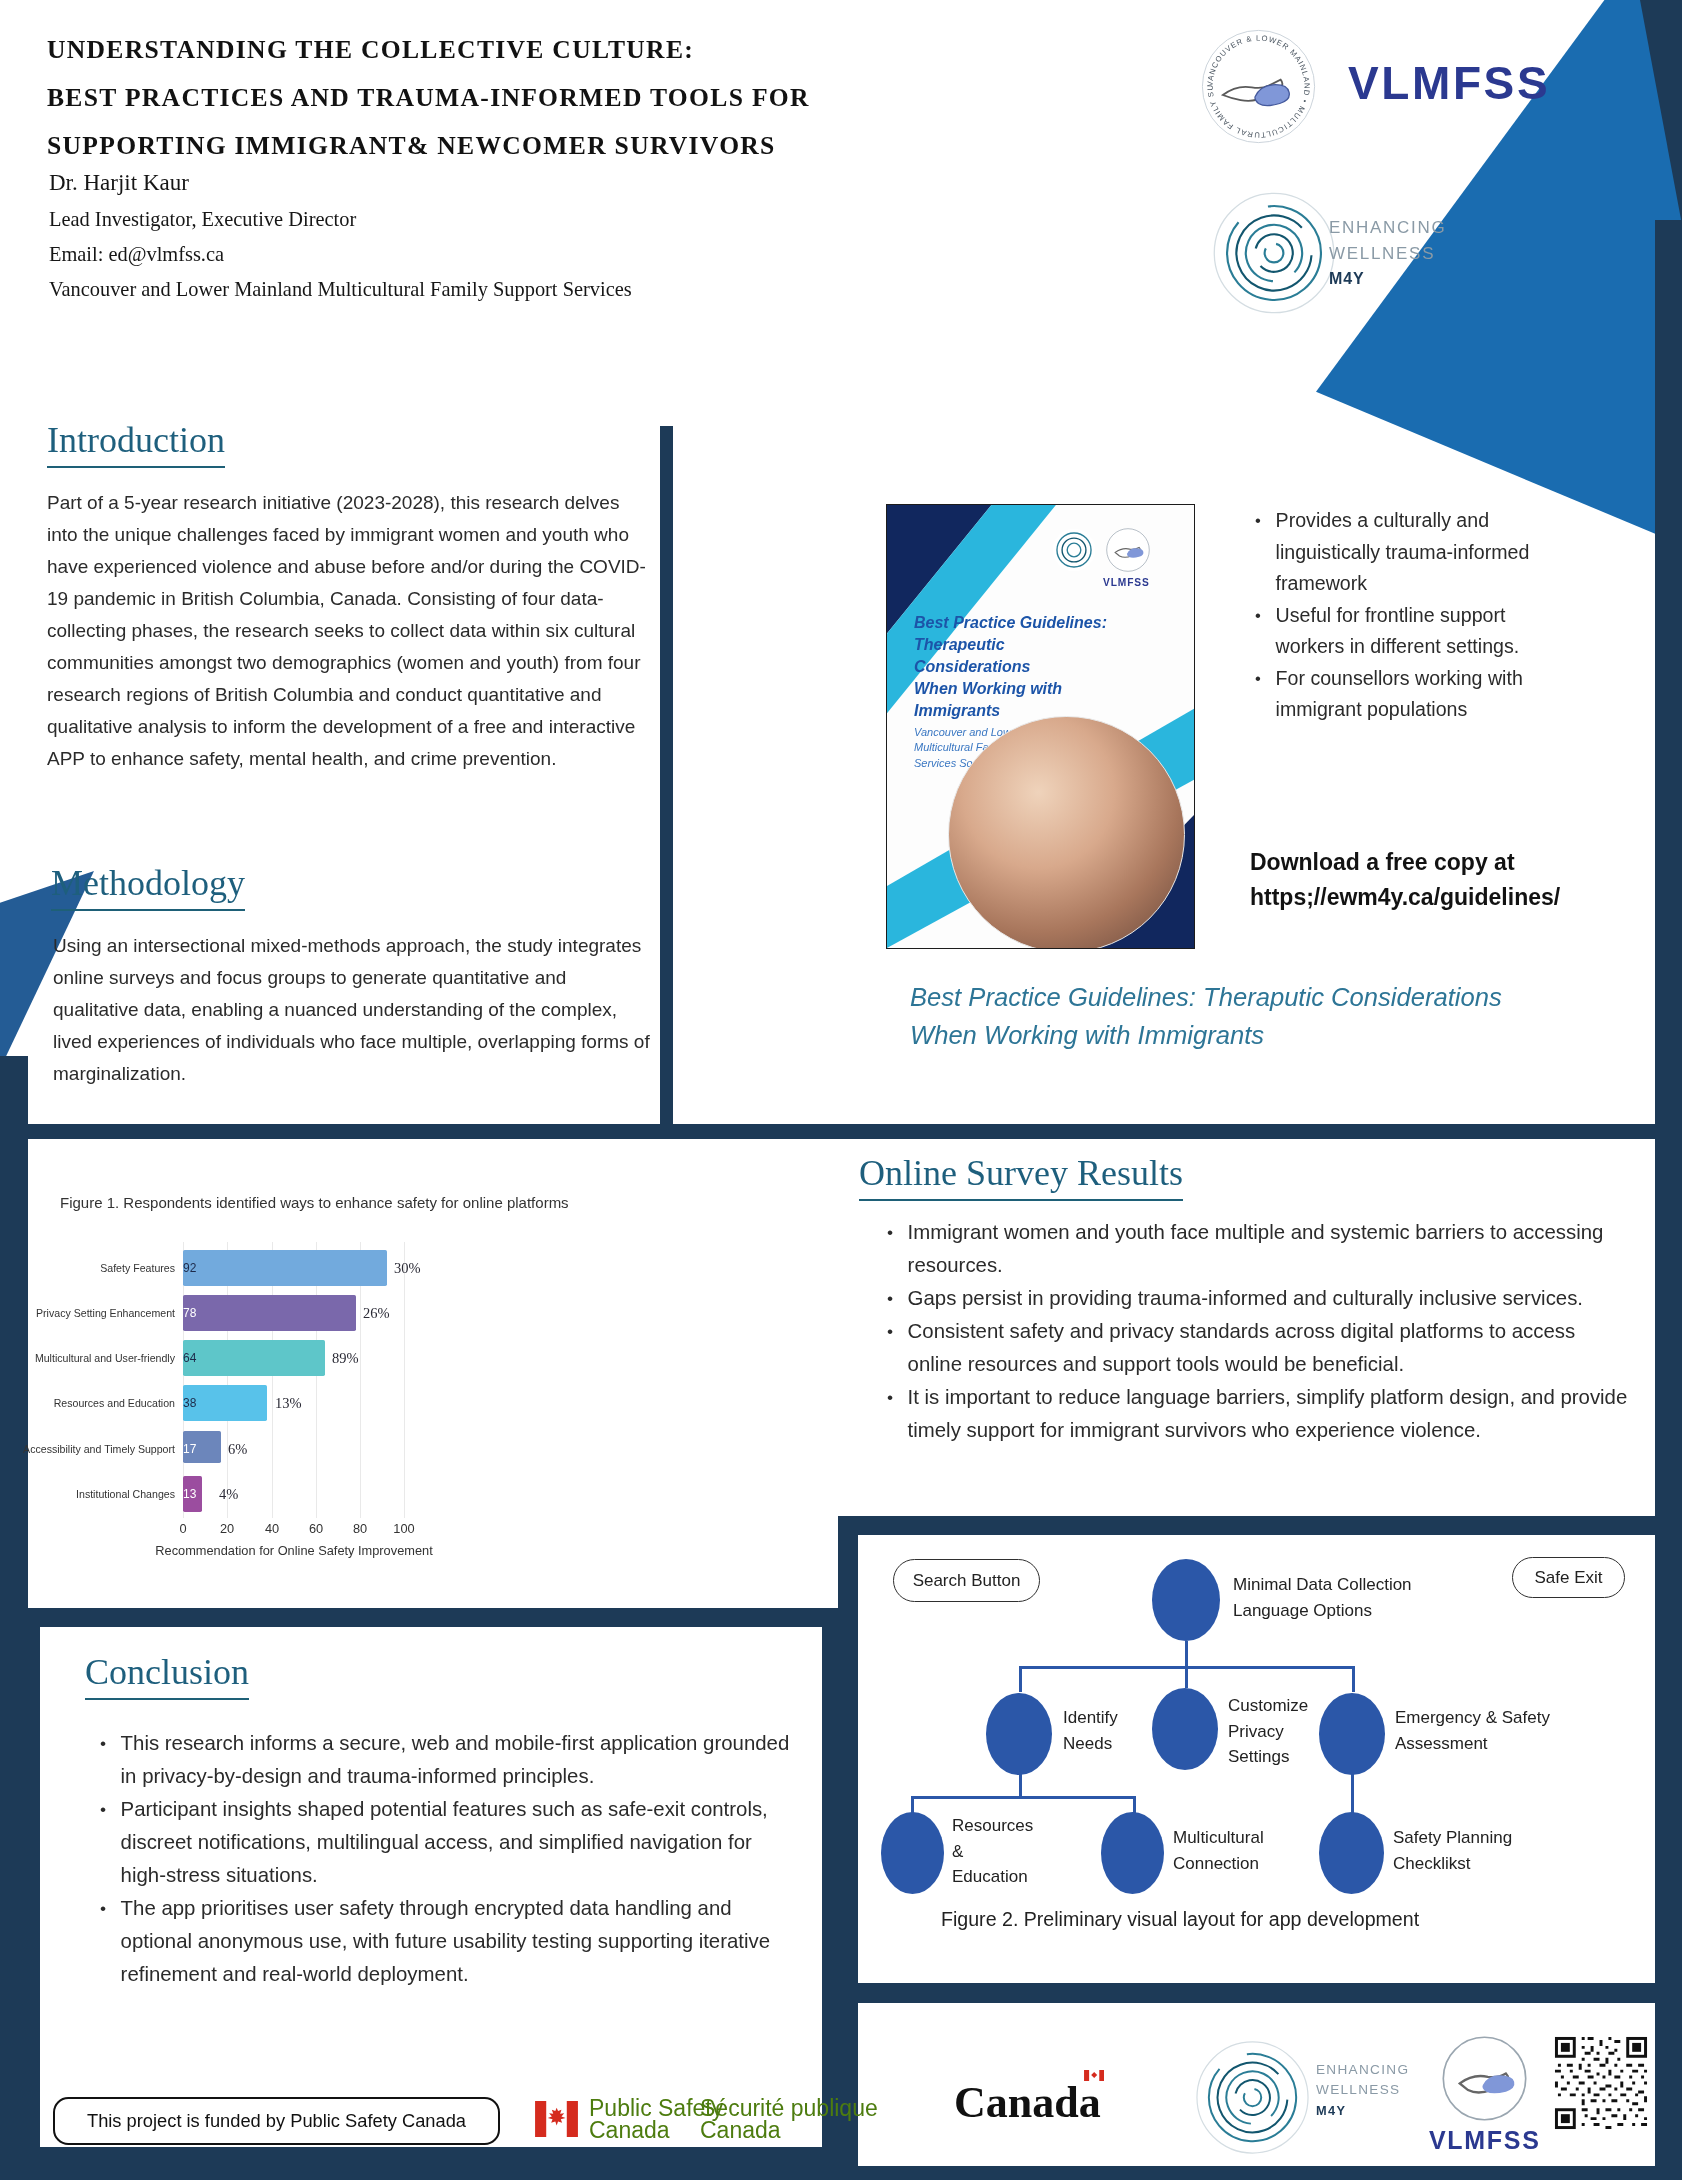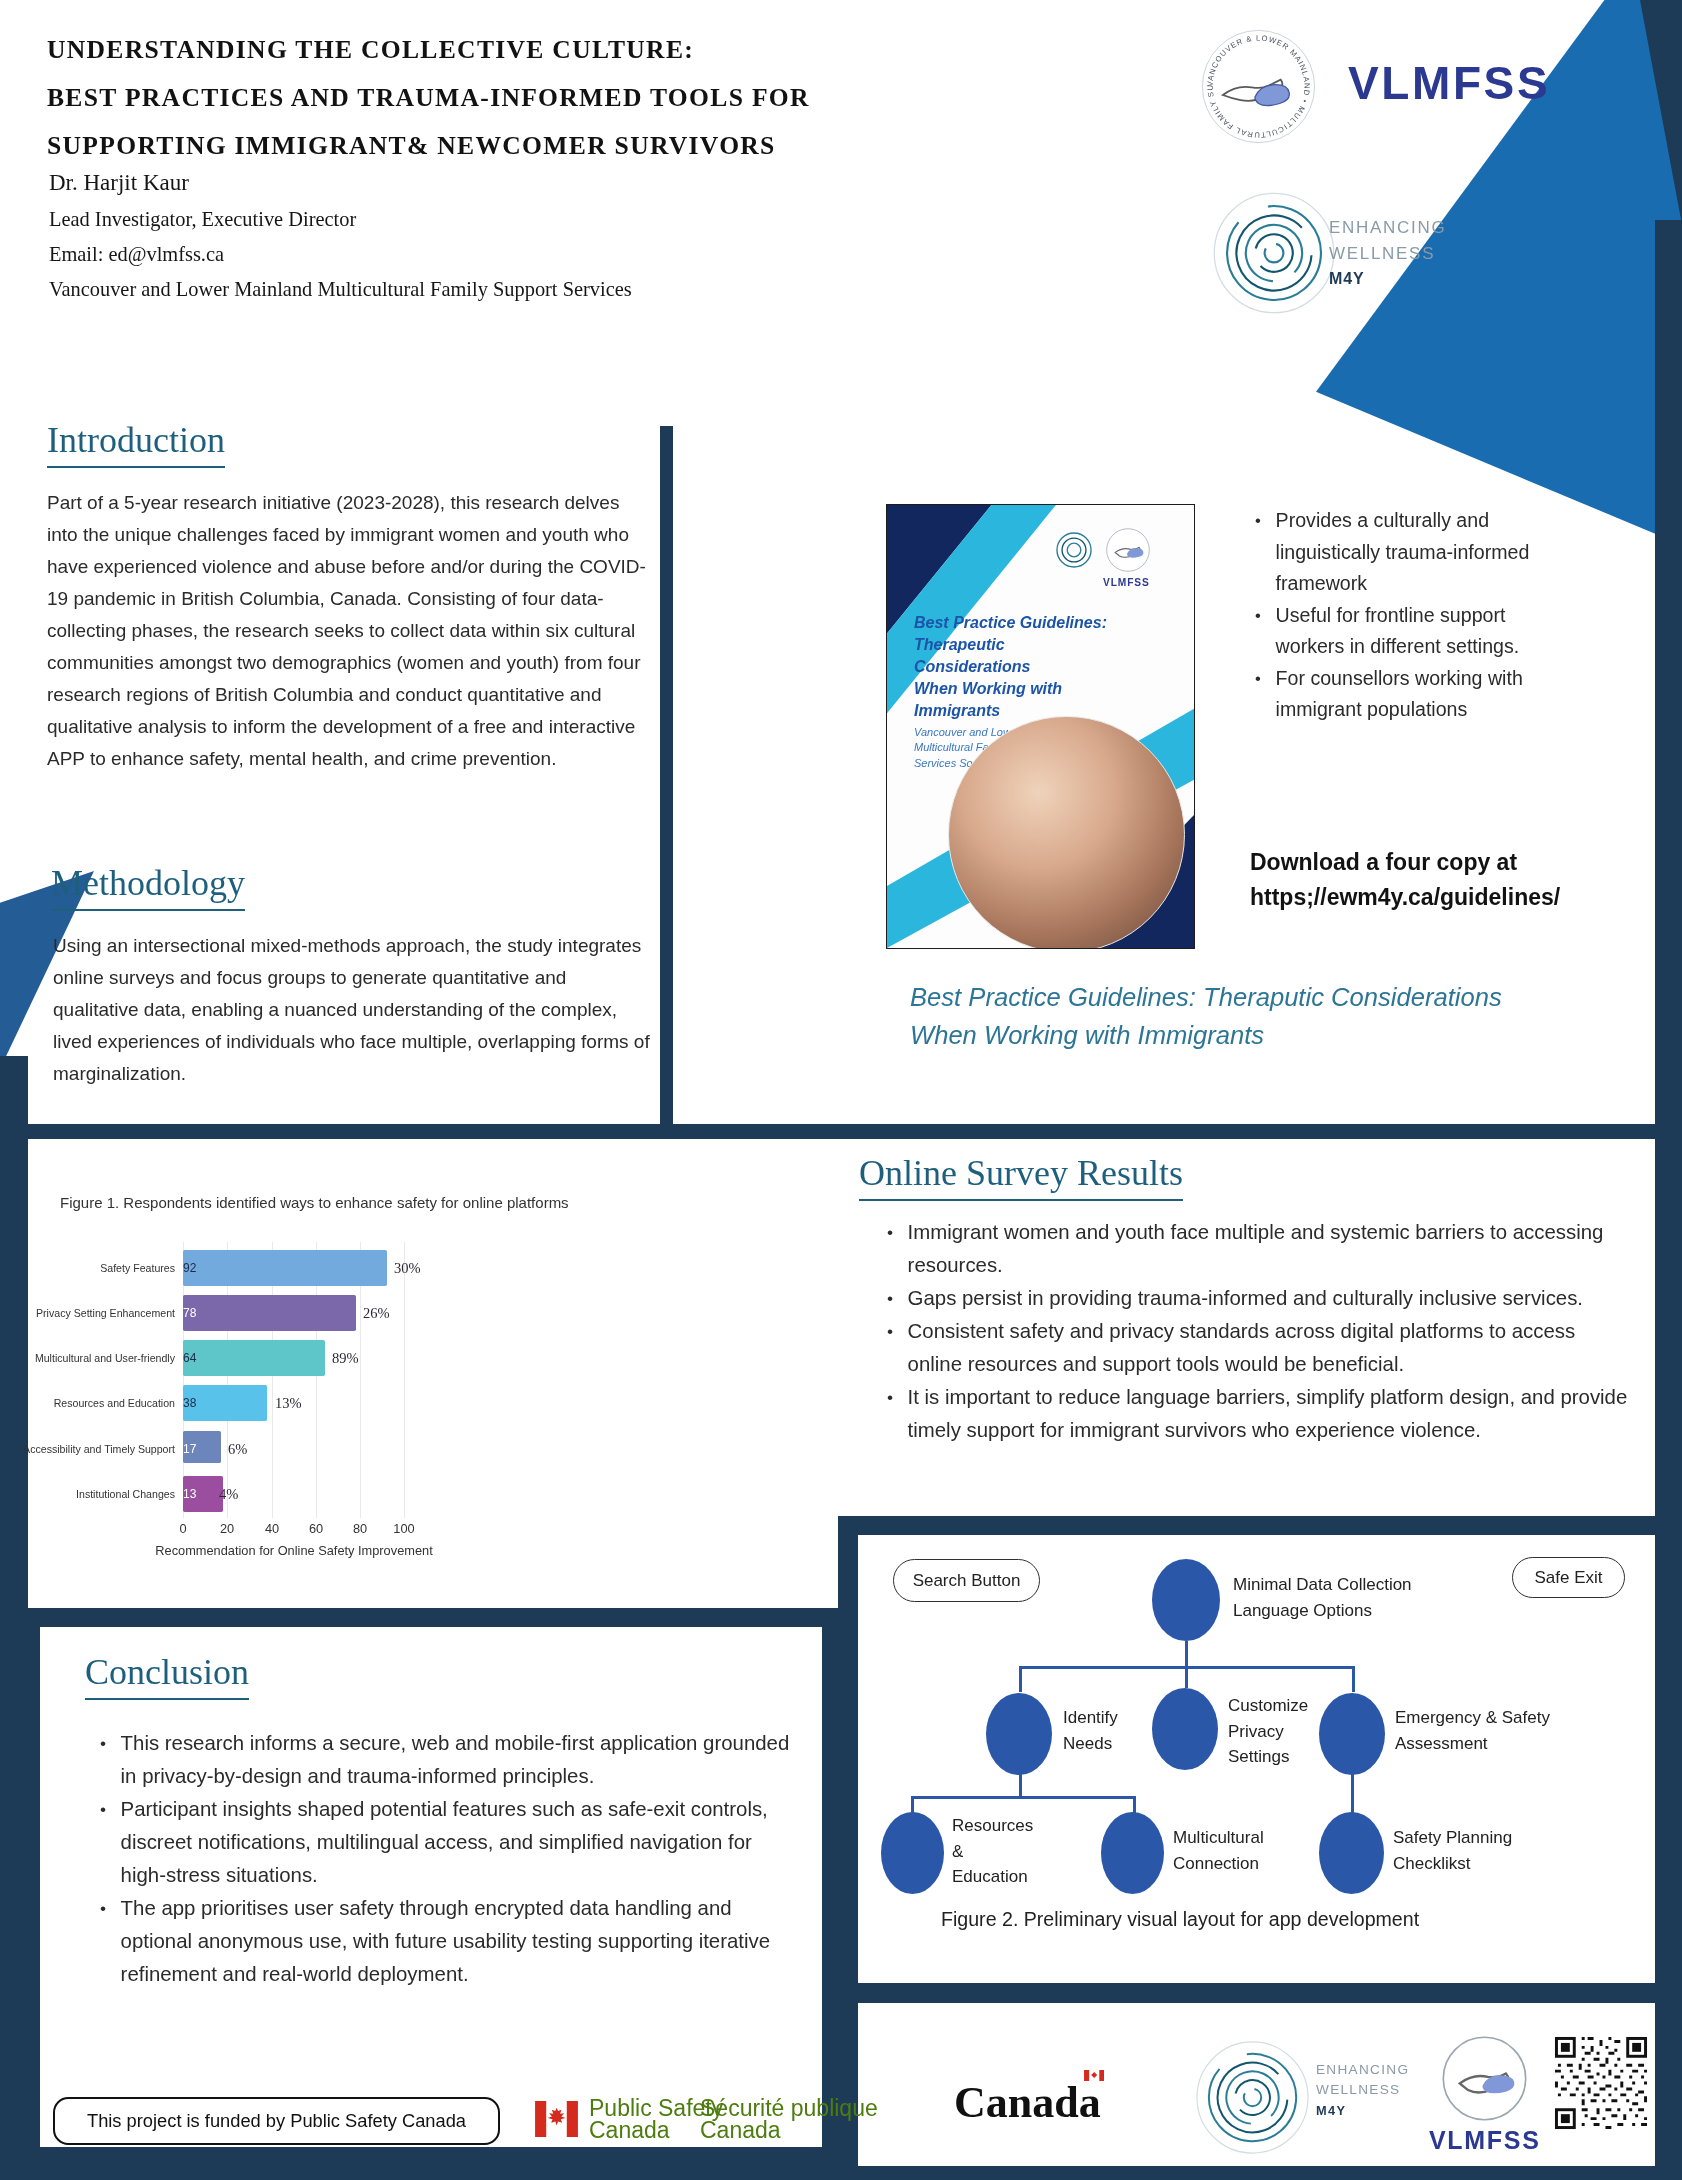--- a/index.html
+++ b/index.html
@@ -162,21 +162,21 @@
 Services Society</div>
     <div class="abs" style="left:61px;top:211px;width:235px;height:235px;border-radius:50%;border:0.9px solid #e8e8e8;
                 background:radial-gradient(circle at 38% 32%, #efd3bb 0%, #d8a98c 35%, #a8765c 65%, #5f4136 100%);"></div>
   </div>
 
   <div class="abs" style="left:1250px;top:492px;width:313px;font-size:19.6px;line-height:31.5px;margin-top:13px;">
     <div class="bullet">Provides a culturally and linguistically trauma-informed framework</div>
     <div class="bullet">Useful for frontline support workers in different settings.</div>
     <div class="bullet">For counsellors working with immigrant populations</div>
   </div>
-  <div class="abs download pre" style="left:1250px;top:845px;width:400px;">Download a four copy at
+  <div class="abs download pre" style="left:1250px;top:845px;width:400px;">Download a free copy at
 https;//ewm4y.ca/guidelines/</div>
   <div class="abs guide-caption pre" style="left:910px;top:978px;width:733px;">Best Practice Guidelines: Theraputic Considerations
 When Working with Immigrants</div>
 
   <div class="abs f1-caption" style="left:60px;top:1194px;">Figure 1. Respondents identified ways to enhance safety for online platforms</div>
   <div class="abs" id="f1-grid" style="left:183px;top:1242px;width:221px;height:276px;">
       <div class="f1-gridline" style="left: 0px;"></div>
       <div class="f1-gridline" style="left: 44px;"></div>
       <div class="f1-gridline" style="left: 89px;"></div>
       <div class="f1-gridline" style="left: 133px;"></div>
@@ -214,21 +214,21 @@
       </div>
       <div class="f1-row" style="top: 181px; width: 100%;">
         <div class="f1-cat">Accessibility and Timely Support</div>
         <div class="f1-bar" style="width: 38px; height: 32px; background: rgb(108, 134, 187);">
           <span class="f1-val" style="color: rgb(255, 255, 255);">17</span>
         </div>
         <span class="f1-pct" style="left: 45px;">6%</span>
       </div>
       <div class="f1-row" style="top: 226px; width: 100%;">
         <div class="f1-cat">Institutional Changes</div>
-        <div class="f1-bar" style="width: 40px; height: 36px; background: rgb(155, 77, 159);">
+        <div class="f1-bar" style="width: 19px; height: 36px; background: rgb(155, 77, 159);">
           <span class="f1-val" style="color: rgb(255, 255, 255);">13</span>
         </div>
         <span class="f1-pct" style="left: 36px;">4%</span>
       </div>
     </div>
   <div class="abs" id="f1-ticks" style="left:183px;top:1521px;width:221px;height:17px;">
       <div class="f1-tick" style="left: 0px;">0</div>
       <div class="f1-tick" style="left: 44px;">20</div>
       <div class="f1-tick" style="left: 89px;">40</div>
       <div class="f1-tick" style="left: 133px;">60</div>

